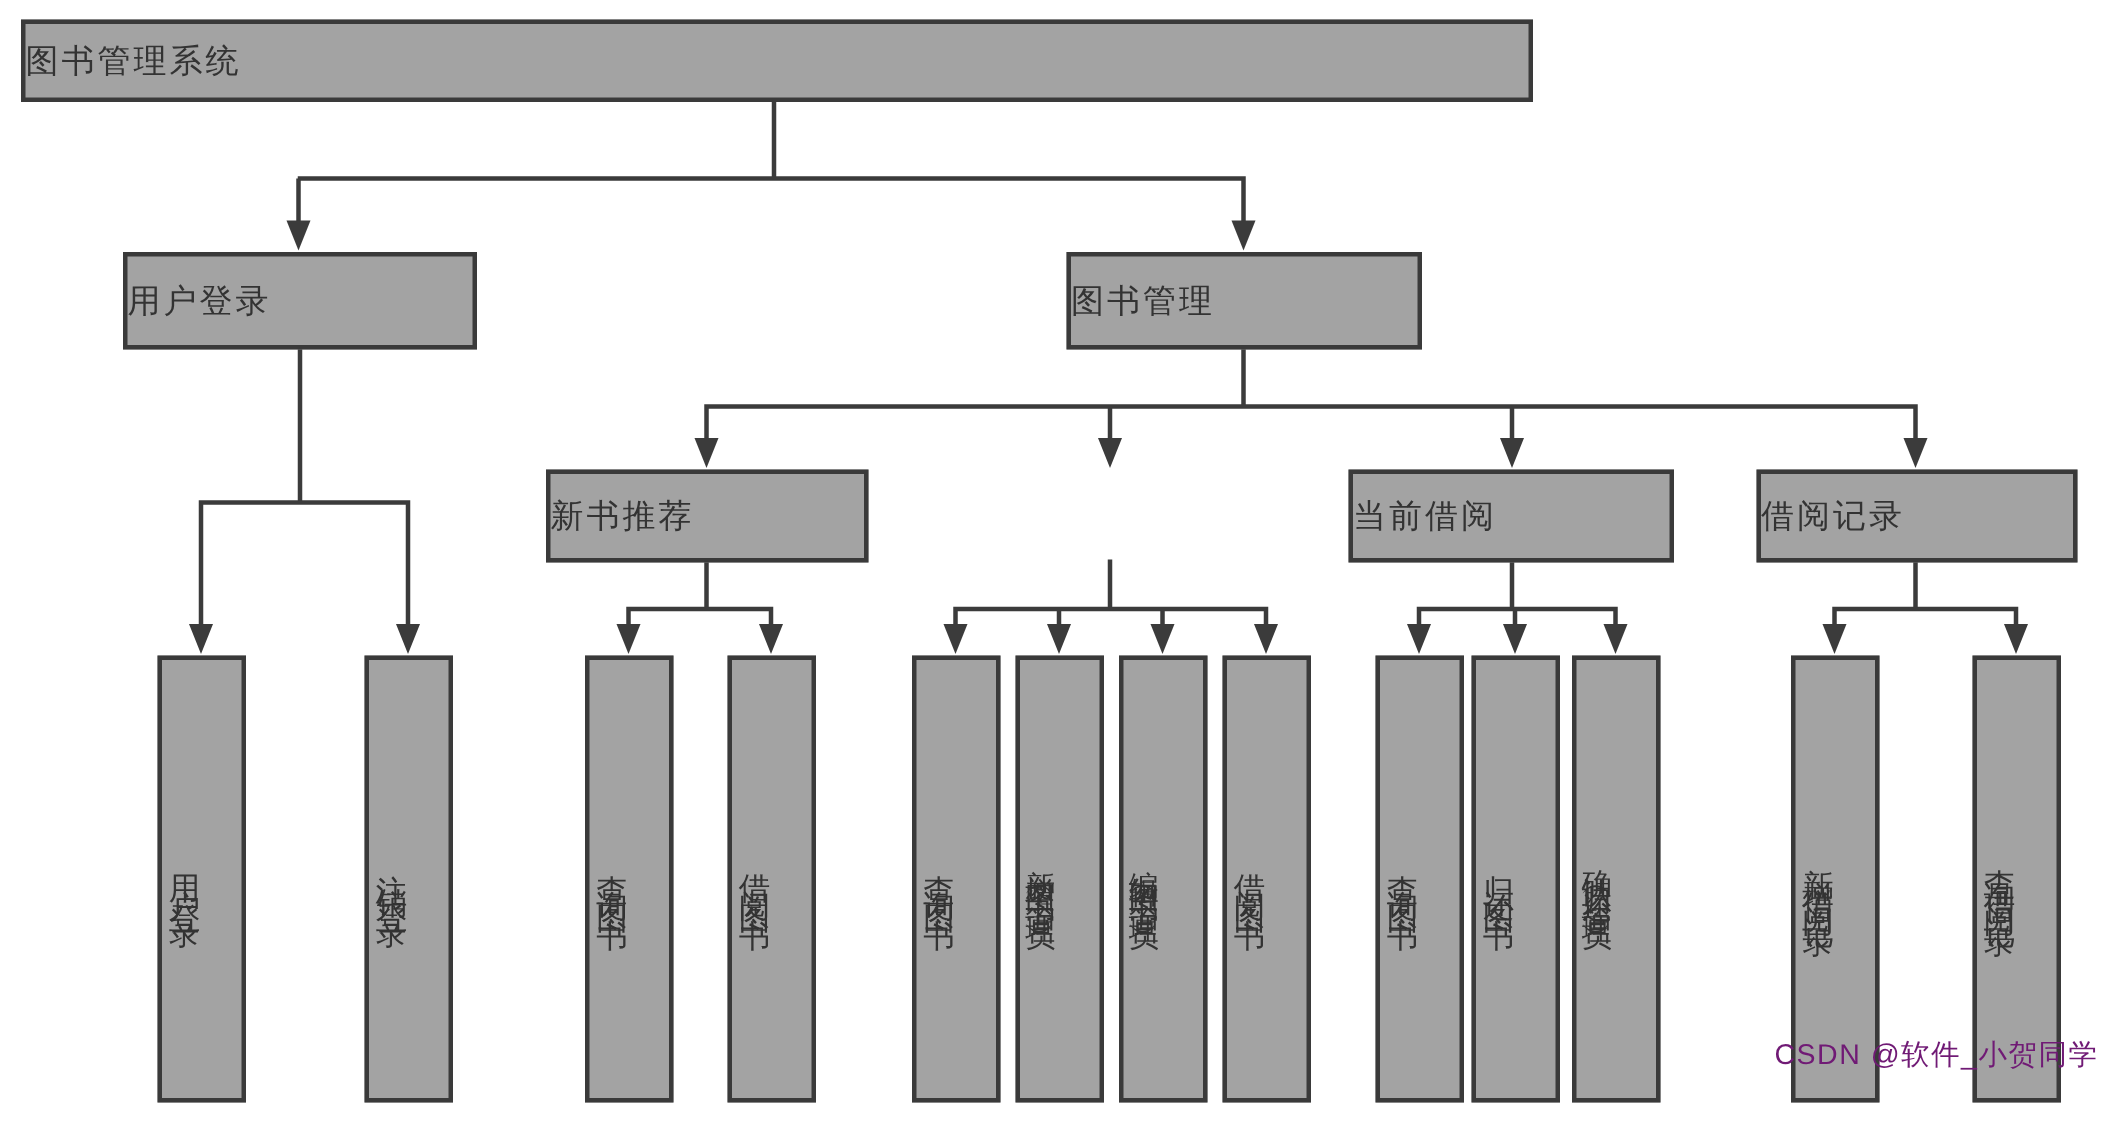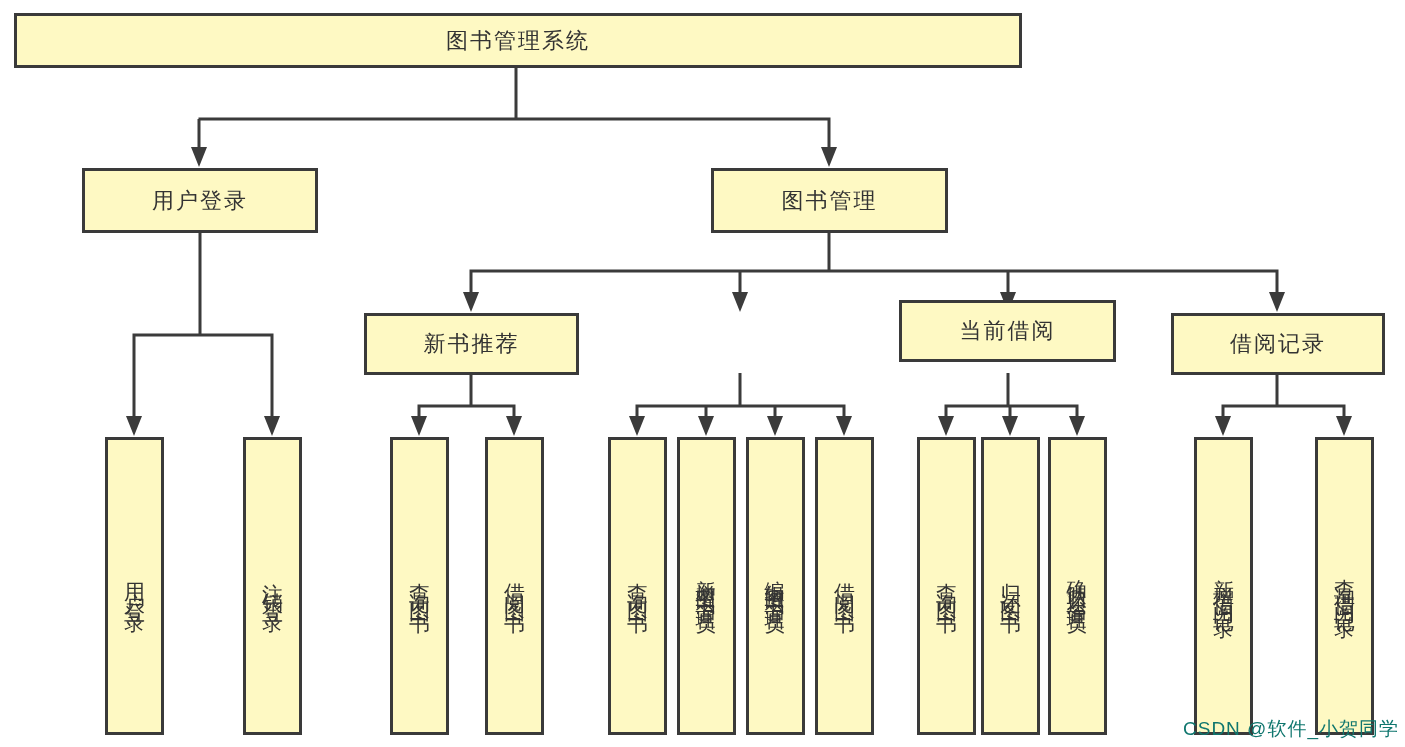--- a/index.html
+++ b/index.html
@@ -7,42 +7,42 @@
     position:relative;
     width:1405px;height:747px;
     background:#ffffff;
     font-family:"Liberation Sans","DejaVu Sans",sans-serif;
     color:#333333;
     overflow:hidden;
   }
   .connector-layer{position:absolute;left:0;top:0;pointer-events:none;}
   .node{
     position:absolute;
-    background:#fef9c3;
+    background:#a3a3a3;
     border:3px solid #3a3a3a;
     box-sizing:border-box;
-    display:flex;align-items:center;justify-content:center;
+    display:flex;align-items:center;justify-content:flex-start;
     font-size:22px;
     letter-spacing:2px;
     white-space:nowrap;
   }
   .node.v span{
     writing-mode:vertical-rl;
     text-orientation:mixed;
     font-size:21px;
     letter-spacing:10px;
     white-space:nowrap;
   }
   .node.v.med span{letter-spacing:8px;}
   .node.v.long span{letter-spacing:5px;font-size:20px;}
   .watermark{
     position:absolute;
-    left:1183px;top:716px;
+    left:1183px;top:690px;
     font-size:19px;
-    color:#0f766e;
+    color:#701a75;
     letter-spacing:1px;
     white-space:nowrap;
     z-index:5;
   }
 </style>
 </head>
 <body>
 
 <div class="stage">
 
@@ -86,21 +86,21 @@
   <div class="node" style="left:82px;top:168px;width:236px;height:65px">
     <span>用户登录</span>
   </div>
   <div class="node" style="left:711px;top:168px;width:237px;height:65px">
     <span>图书管理</span>
   </div>
 
   <div class="node" style="left:364px;top:313px;width:215px;height:62px">
     <span>新书推荐</span>
   </div>
-  <div class="node" style="left:899px;top:300px;width:217px;height:62px">
+  <div class="node" style="left:899px;top:313px;width:217px;height:62px">
     <span>当前借阅</span>
   </div>
   <div class="node" style="left:1171px;top:313px;width:214px;height:62px">
     <span>借阅记录</span>
   </div>
 
   <div class="node v" style="left:105px;top:437px;width:59px;height:298px">
     <span>用户登录</span>
   </div>
   <div class="node v" style="left:243px;top:437px;width:59px;height:298px">

